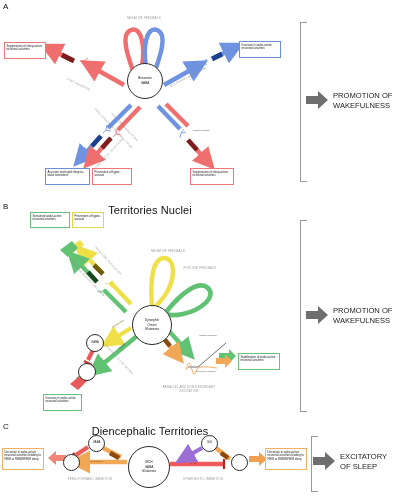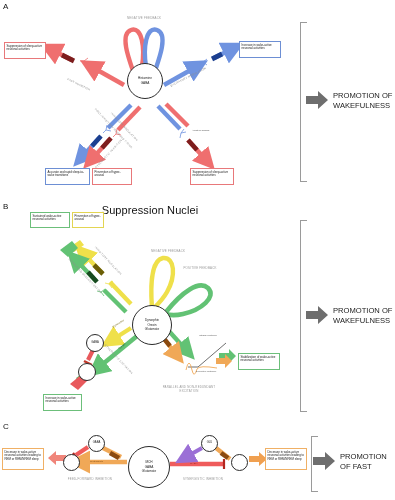--- a/index.html
+++ b/index.html
@@ -121,21 +121,21 @@
 
   <div class="bracket" style="left:300px;top:22px;height:158px;"></div>
   <svg class="big-arrow" style="left:306px;top:90px;" viewBox="0 0 22 20">
     <path d="M0,6 L12,6 L12,1 L22,10 L12,19 L12,14 L0,14 Z" fill="#6e6e6e"></path>
   </svg>
   <div class="promo" style="left:333px;top:91px;">PROMOTION OF WAKEFULNESS</div>
 </div>
 
 <div class="panel" id="panel-b">
   <div class="panel-letter">B</div>
-  <div class="panel-title" style="top:4px;">Suppression Nuclei</div>
+  <div class="panel-title" style="top:4px;">Territories Nuclei</div>
 
   <svg width="395" height="222">
     <defs>
       <marker id="ah-green" markerWidth="5" markerHeight="5" refX="2" refY="2.5" orient="auto">
         <path d="M0,0 L5,2.5 L0,5 Z" fill="#62c274"></path>
       </marker>
       <marker id="ah-yellow" markerWidth="5" markerHeight="5" refX="2" refY="2.5" orient="auto">
         <path d="M0,0 L5,2.5 L0,5 Z" fill="#efe04a"></path>
       </marker>
       <marker id="ah-orange" markerWidth="5" markerHeight="5" refX="2" refY="2.5" orient="auto">
@@ -215,20 +215,21 @@
 
   <div class="bracket" style="left:300px;top:20px;height:190px;"></div>
   <svg class="big-arrow" style="left:306px;top:105px;" viewBox="0 0 22 20">
     <path d="M0,6 L12,6 L12,1 L22,10 L12,19 L12,14 L0,14 Z" fill="#6e6e6e"></path>
   </svg>
   <div class="promo" style="left:333px;top:106px;">PROMOTION OF WAKEFULNESS</div>
 </div>
 
 <div class="panel" id="panel-c">
   <div class="panel-letter" style="top:0;">C</div>
+  <div class="panel-title" style="top:3px;">Diencephalic Territories</div>
 
   <svg width="395" height="78">
     <defs>
       <marker id="ah-org2" markerWidth="5" markerHeight="5" refX="2" refY="2.5" orient="auto">
         <path d="M0,0 L5,2.5 L0,5 Z" fill="#f0a857"></path>
       </marker>
       <marker id="ah-red3" markerWidth="5" markerHeight="5" refX="2" refY="2.5" orient="auto">
         <path d="M0,0 L5,2.5 L0,5 Z" fill="#ef5b5b"></path>
       </marker>
       <marker id="ah-purp" markerWidth="5" markerHeight="5" refX="2" refY="2.5" orient="auto">
@@ -278,14 +279,14 @@
   <div class="feedback-label" style="left:57px;top:56px;width:66px;">FEED-FORWARD INHIBITION</div>
   <div class="feedback-label" style="left:170px;top:56px;width:66px;">SYNERGISTIC INHIBITION</div>
 
   <div class="lbl orange" style="left:2px;top:26px;width:42px;height:22px;">Decrease in wake-active neuronal activities leading to REM or REM/NREM sleep</div>
   <div class="lbl orange" style="left:265px;top:26px;width:42px;height:22px;">Decrease in wake-active neuronal activities leading to REM or REM/NREM sleep</div>
 
   <div class="bracket" style="left:311px;top:14px;height:54px;"></div>
   <svg class="big-arrow" style="left:313px;top:29px;" viewBox="0 0 22 20">
     <path d="M0,6 L12,6 L12,1 L22,10 L12,19 L12,14 L0,14 Z" fill="#6e6e6e"></path>
   </svg>
-  <div class="promo" style="left:340px;top:30px;width:56px;">PROMOTION OF FAST</div>
+  <div class="promo" style="left:340px;top:30px;width:56px;">EXCITATORY OF SLEEP</div>
 </div>
 
 </body></html>

